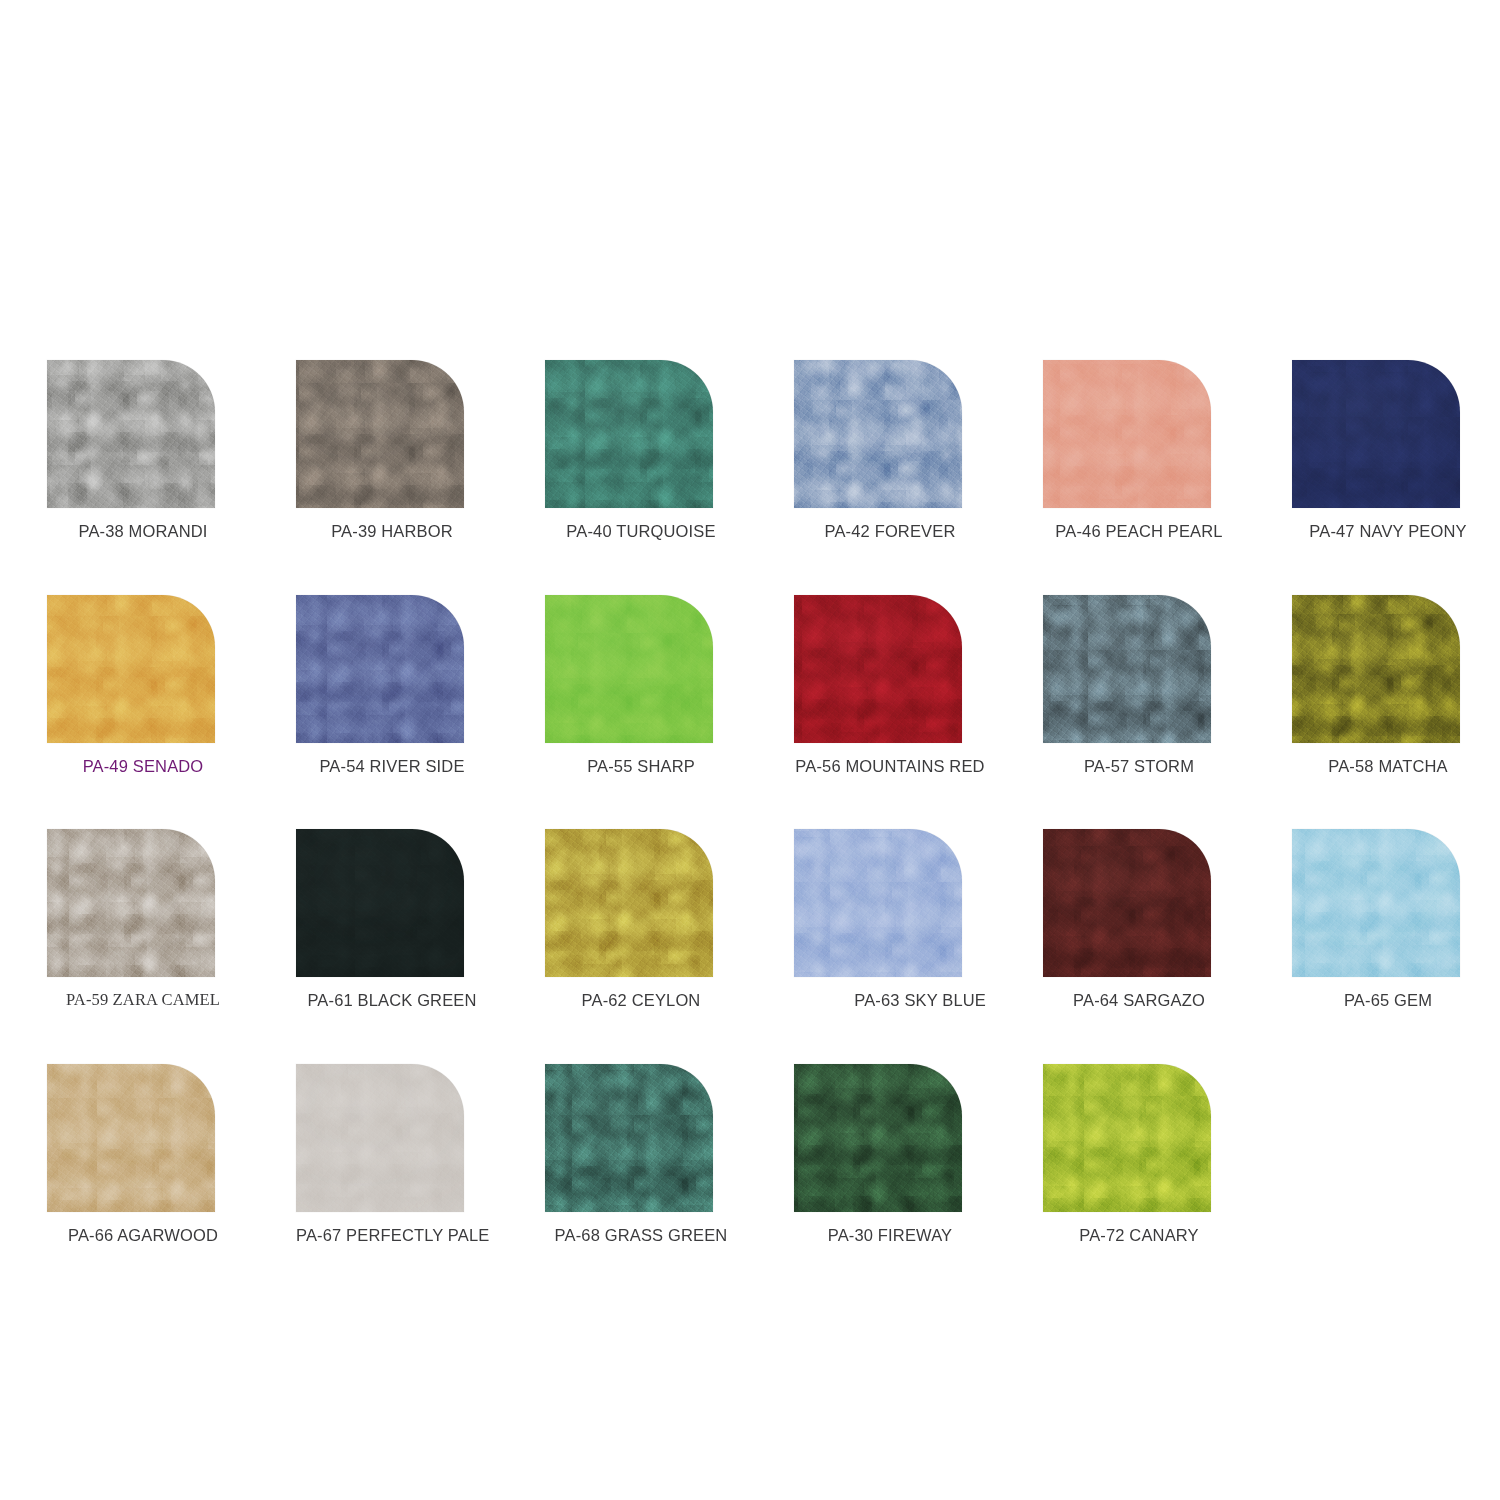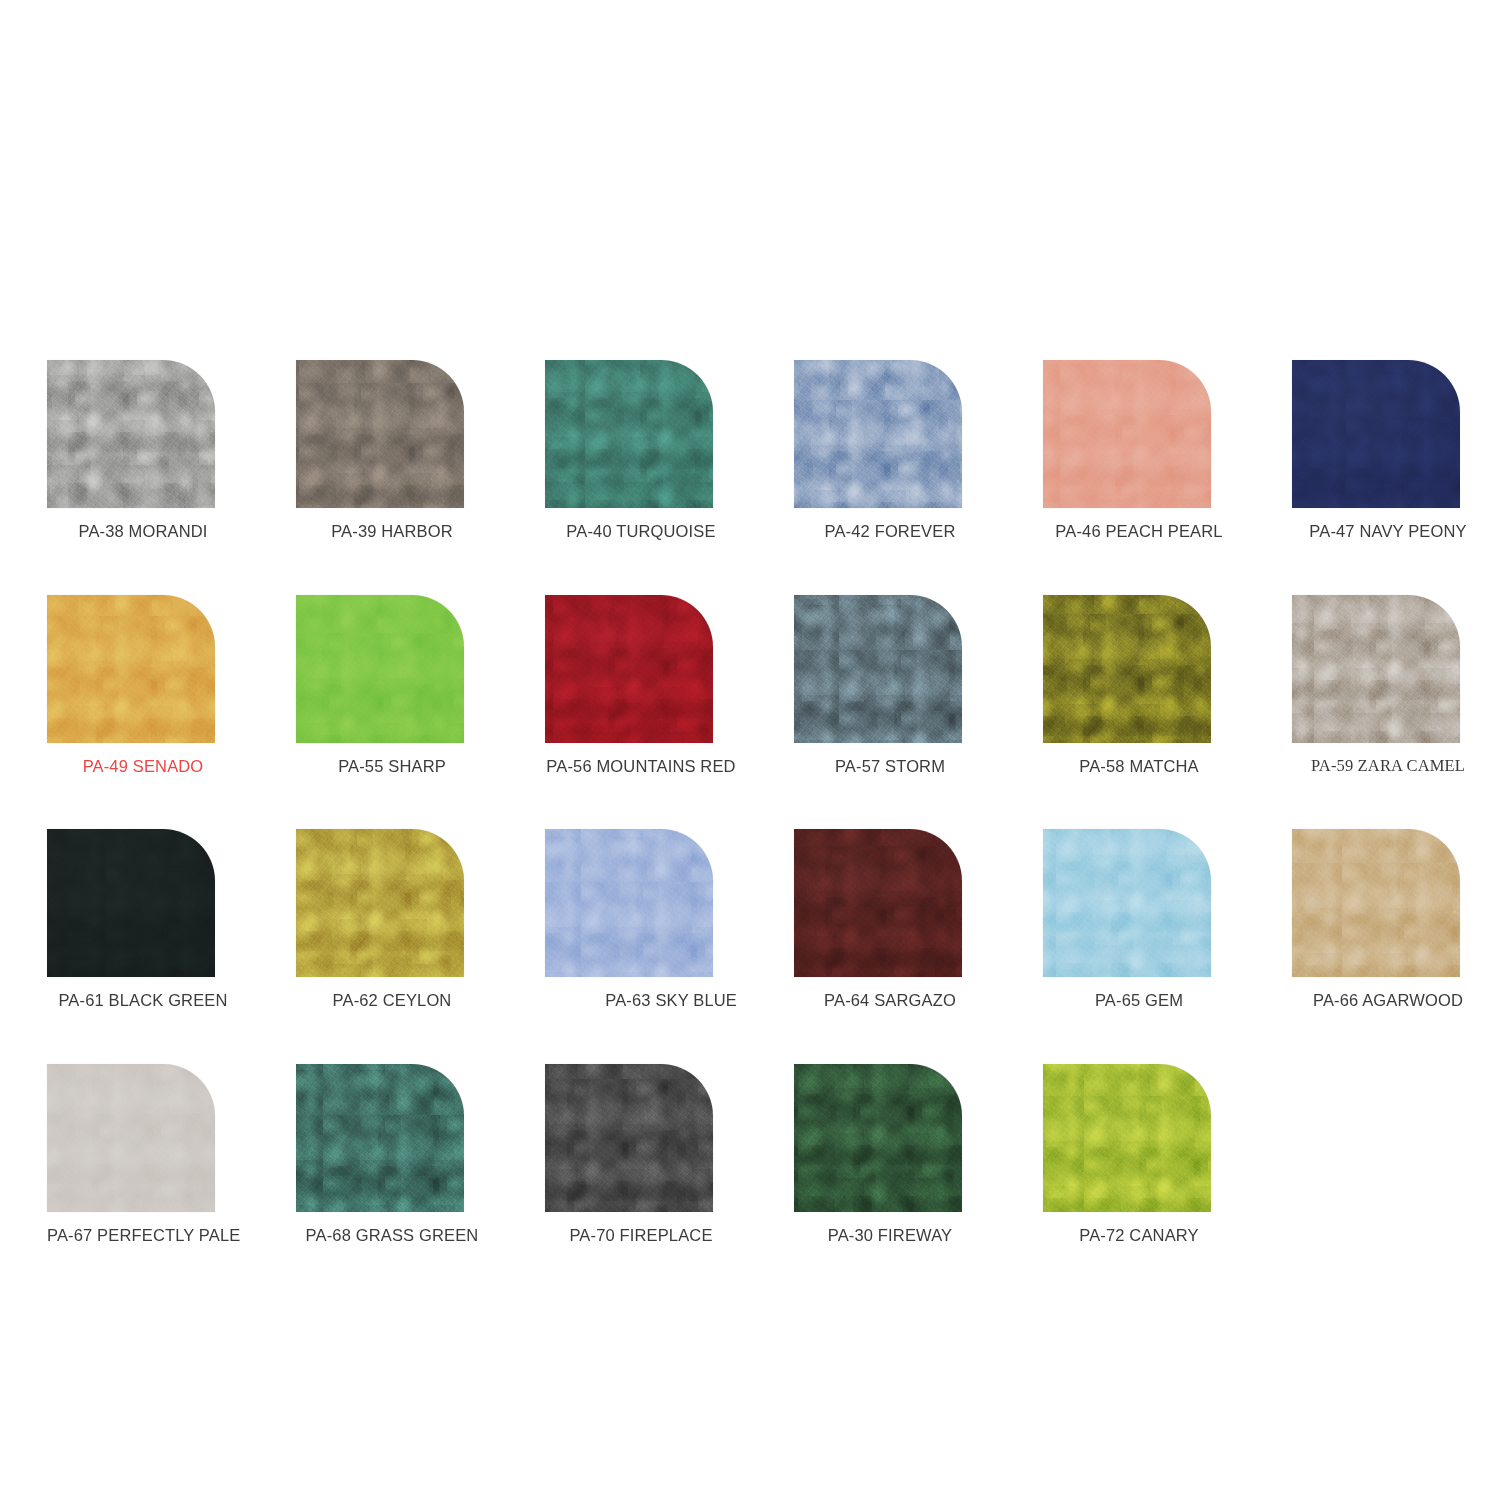--- a/index.html
+++ b/index.html
@@ -161,21 +161,29 @@
           <div class="sheen"></div>
         </div>
         <div class="swatch-label" style="color: rgb(59, 59, 61);">PA-47 NAVY PEONY</div>
       </div>
       <div class="swatch-cell">
         <div class="swatch-chip" style="background-color: rgb(220, 171, 75);">
           <div class="tex" style="opacity: 0.62; background-position: 28px 51px;"></div>
           <div class="fibre" style="opacity: 0.55;"></div>
           <div class="sheen"></div>
         </div>
-        <div class="swatch-label" style="color: #ef4444; text-align: center;">PA-49 SENADO</div>
+        <div class="swatch-label" style="color: #701a75; text-align: center;">PA-49 SENADO</div>
+      </div>
+      <div class="swatch-cell">
+        <div class="swatch-chip" style="background-color: rgb(94, 106, 157);">
+          <div class="tex" style="opacity: 0.62; background-position: 65px 15px;"></div>
+          <div class="fibre" style="opacity: 0.55;"></div>
+          <div class="sheen"></div>
+        </div>
+        <div class="swatch-label" style="color: rgb(59, 59, 61);">PA-54 RIVER SIDE</div>
       </div>
       <div class="swatch-cell">
         <div class="swatch-chip" style="background-color: rgb(126, 198, 68);">
           <div class="tex" style="opacity: 0.3; background-position: 5px 68px;"></div>
           <div class="fibre" style="opacity: 0.25;"></div>
           <div class="sheen"></div>
         </div>
         <div class="swatch-label" style="color: rgb(59, 59, 61);">PA-55 SHARP</div>
       </div>
       <div class="swatch-cell">
@@ -268,28 +276,20 @@
       </div>
       <div class="swatch-cell">
         <div class="swatch-chip" style="background-color: rgb(59, 105, 95);">
           <div class="tex" style="opacity: 1; background-position: 61px 81px;"></div>
           <div class="fibre" style="opacity: 0.9;"></div>
           <div class="sheen"></div>
         </div>
         <div class="swatch-label" style="color: rgb(59, 59, 61);">PA-68 GRASS GREEN</div>
       </div>
       <div class="swatch-cell">
-        <div class="swatch-chip" style="background-color: rgb(71, 71, 71);">
-          <div class="tex" style="opacity: 1; background-position: 1px 45px;"></div>
-          <div class="fibre" style="opacity: 0.9;"></div>
-          <div class="sheen"></div>
-        </div>
-        <div class="swatch-label" style="color: rgb(59, 59, 61);">PA-70 FIREPLACE</div>
-      </div>
-      <div class="swatch-cell">
         <div class="swatch-chip" style="background-color: rgb(45, 81, 52);">
           <div class="tex" style="opacity: 1; background-position: 38px 9px;"></div>
           <div class="fibre" style="opacity: 0.9;"></div>
           <div class="sheen"></div>
         </div>
         <div class="swatch-label" style="color: rgb(59, 59, 61);">PA-30 FIREWAY</div>
       </div>
       <div class="swatch-cell">
         <div class="swatch-chip" style="background-color: rgb(163, 187, 50);">
           <div class="tex" style="opacity: 1; background-position: 75px 62px;"></div>

